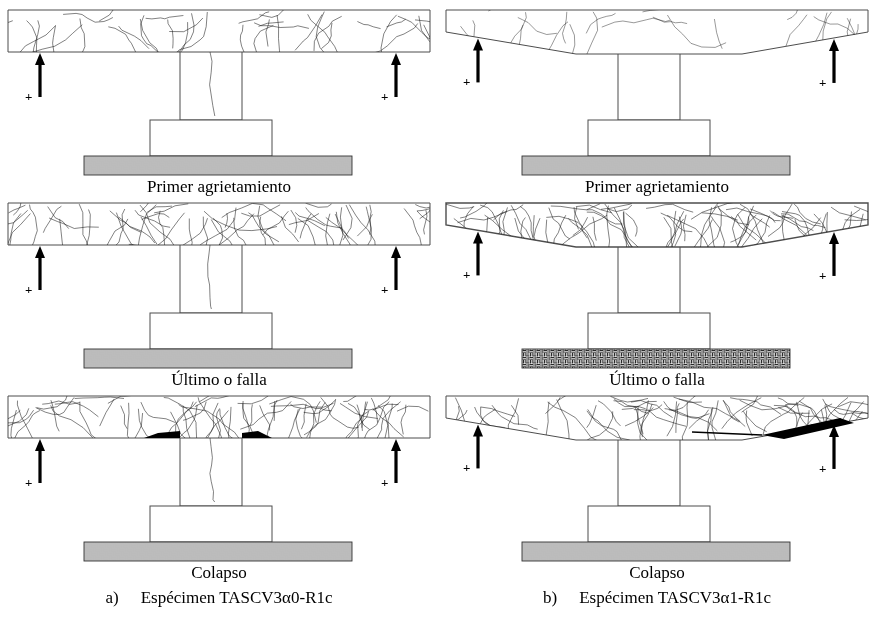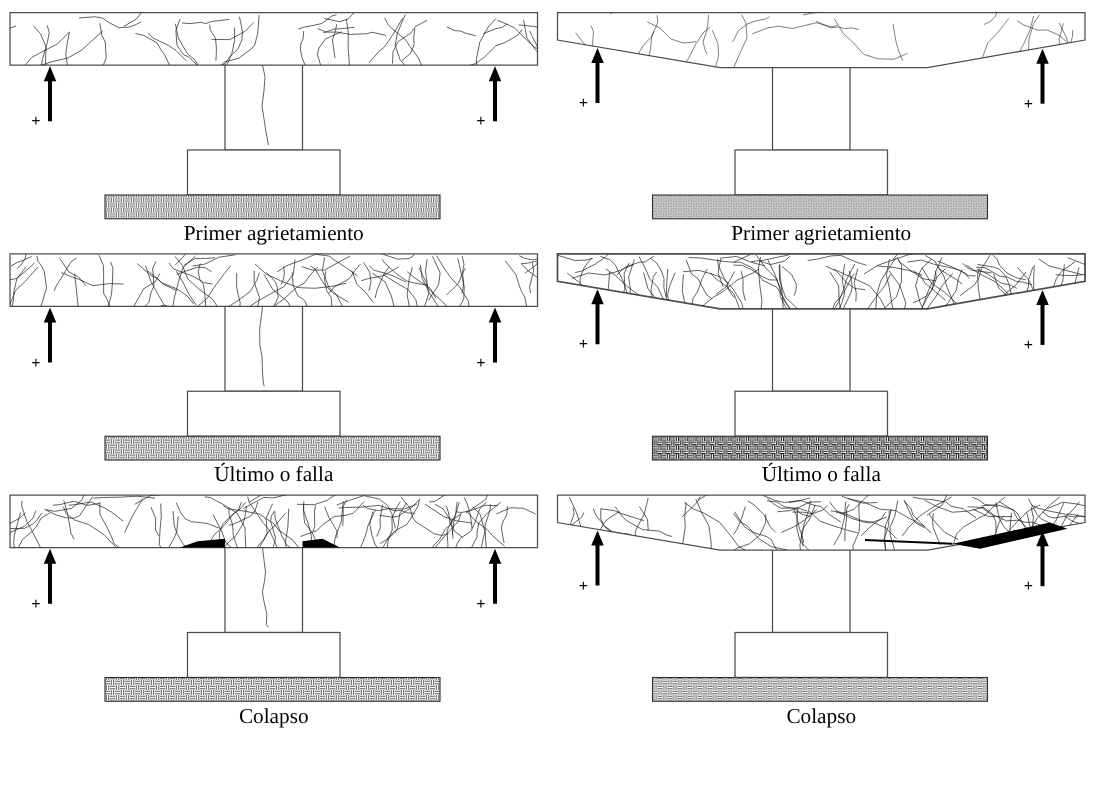--- a/index.html
+++ b/index.html
@@ -277,20 +277,23 @@
           <polygon points="140,46 176,46 176,39 154,41" fill="#000"></polygon>
           <polygon points="238,46 268,46 254,39 238,41" fill="#000"></polygon>
           <polygon points="36,47 31,59 41,59" fill="#000"></polygon>
           <rect x="34.4" y="58" width="3.2" height="33" fill="#000"></rect>
           <text x="21" y="95" class="plus">+</text>
           <polygon points="392,47 387,59 397,59" fill="#000"></polygon>
           <rect x="390.4" y="58" width="3.2" height="33" fill="#000"></rect>
           <text x="377" y="95" class="plus">+</text>
         </svg>
       <div class="stage-caption">Colapso</div>
+    </div>
+    <div class="col-caption">
+      <span class="prefix">a)</span><span>Espécimen TASCV3α0-R1c</span>
     </div>
   </div>
 
   <div class="col">
     <div class="panel">
       <svg class="spec" viewBox="0 0 430 170">
           <defs>
             <clipPath id="clip3">
               <polygon points="4,4 426,4 426,26 300,48 134,48 4,26"></polygon>
             </clipPath>
@@ -535,15 +538,18 @@
           <path d="M250,40L320,43" stroke="#000" stroke-width="1.5" fill="none"></path>
           <polygon points="36,32.41538461538462 31,44.41538461538462 41,44.41538461538462" fill="#000"></polygon>
           <rect x="34.4" y="43.41538461538462" width="3.2" height="33" fill="#000"></rect>
           <text x="21" y="80.41538461538462" class="plus">+</text>
           <polygon points="392,32.93650793650794 387,44.93650793650794 397,44.93650793650794" fill="#000"></polygon>
           <rect x="390.4" y="43.93650793650794" width="3.2" height="33" fill="#000"></rect>
           <text x="377" y="80.93650793650794" class="plus">+</text>
         </svg>
       <div class="stage-caption">Colapso</div>
     </div>
+    <div class="col-caption">
+      <span class="prefix">b)</span><span>Espécimen TASCV3α1-R1c</span>
+    </div>
   </div>
 
 </div>
 
 </body></html>

